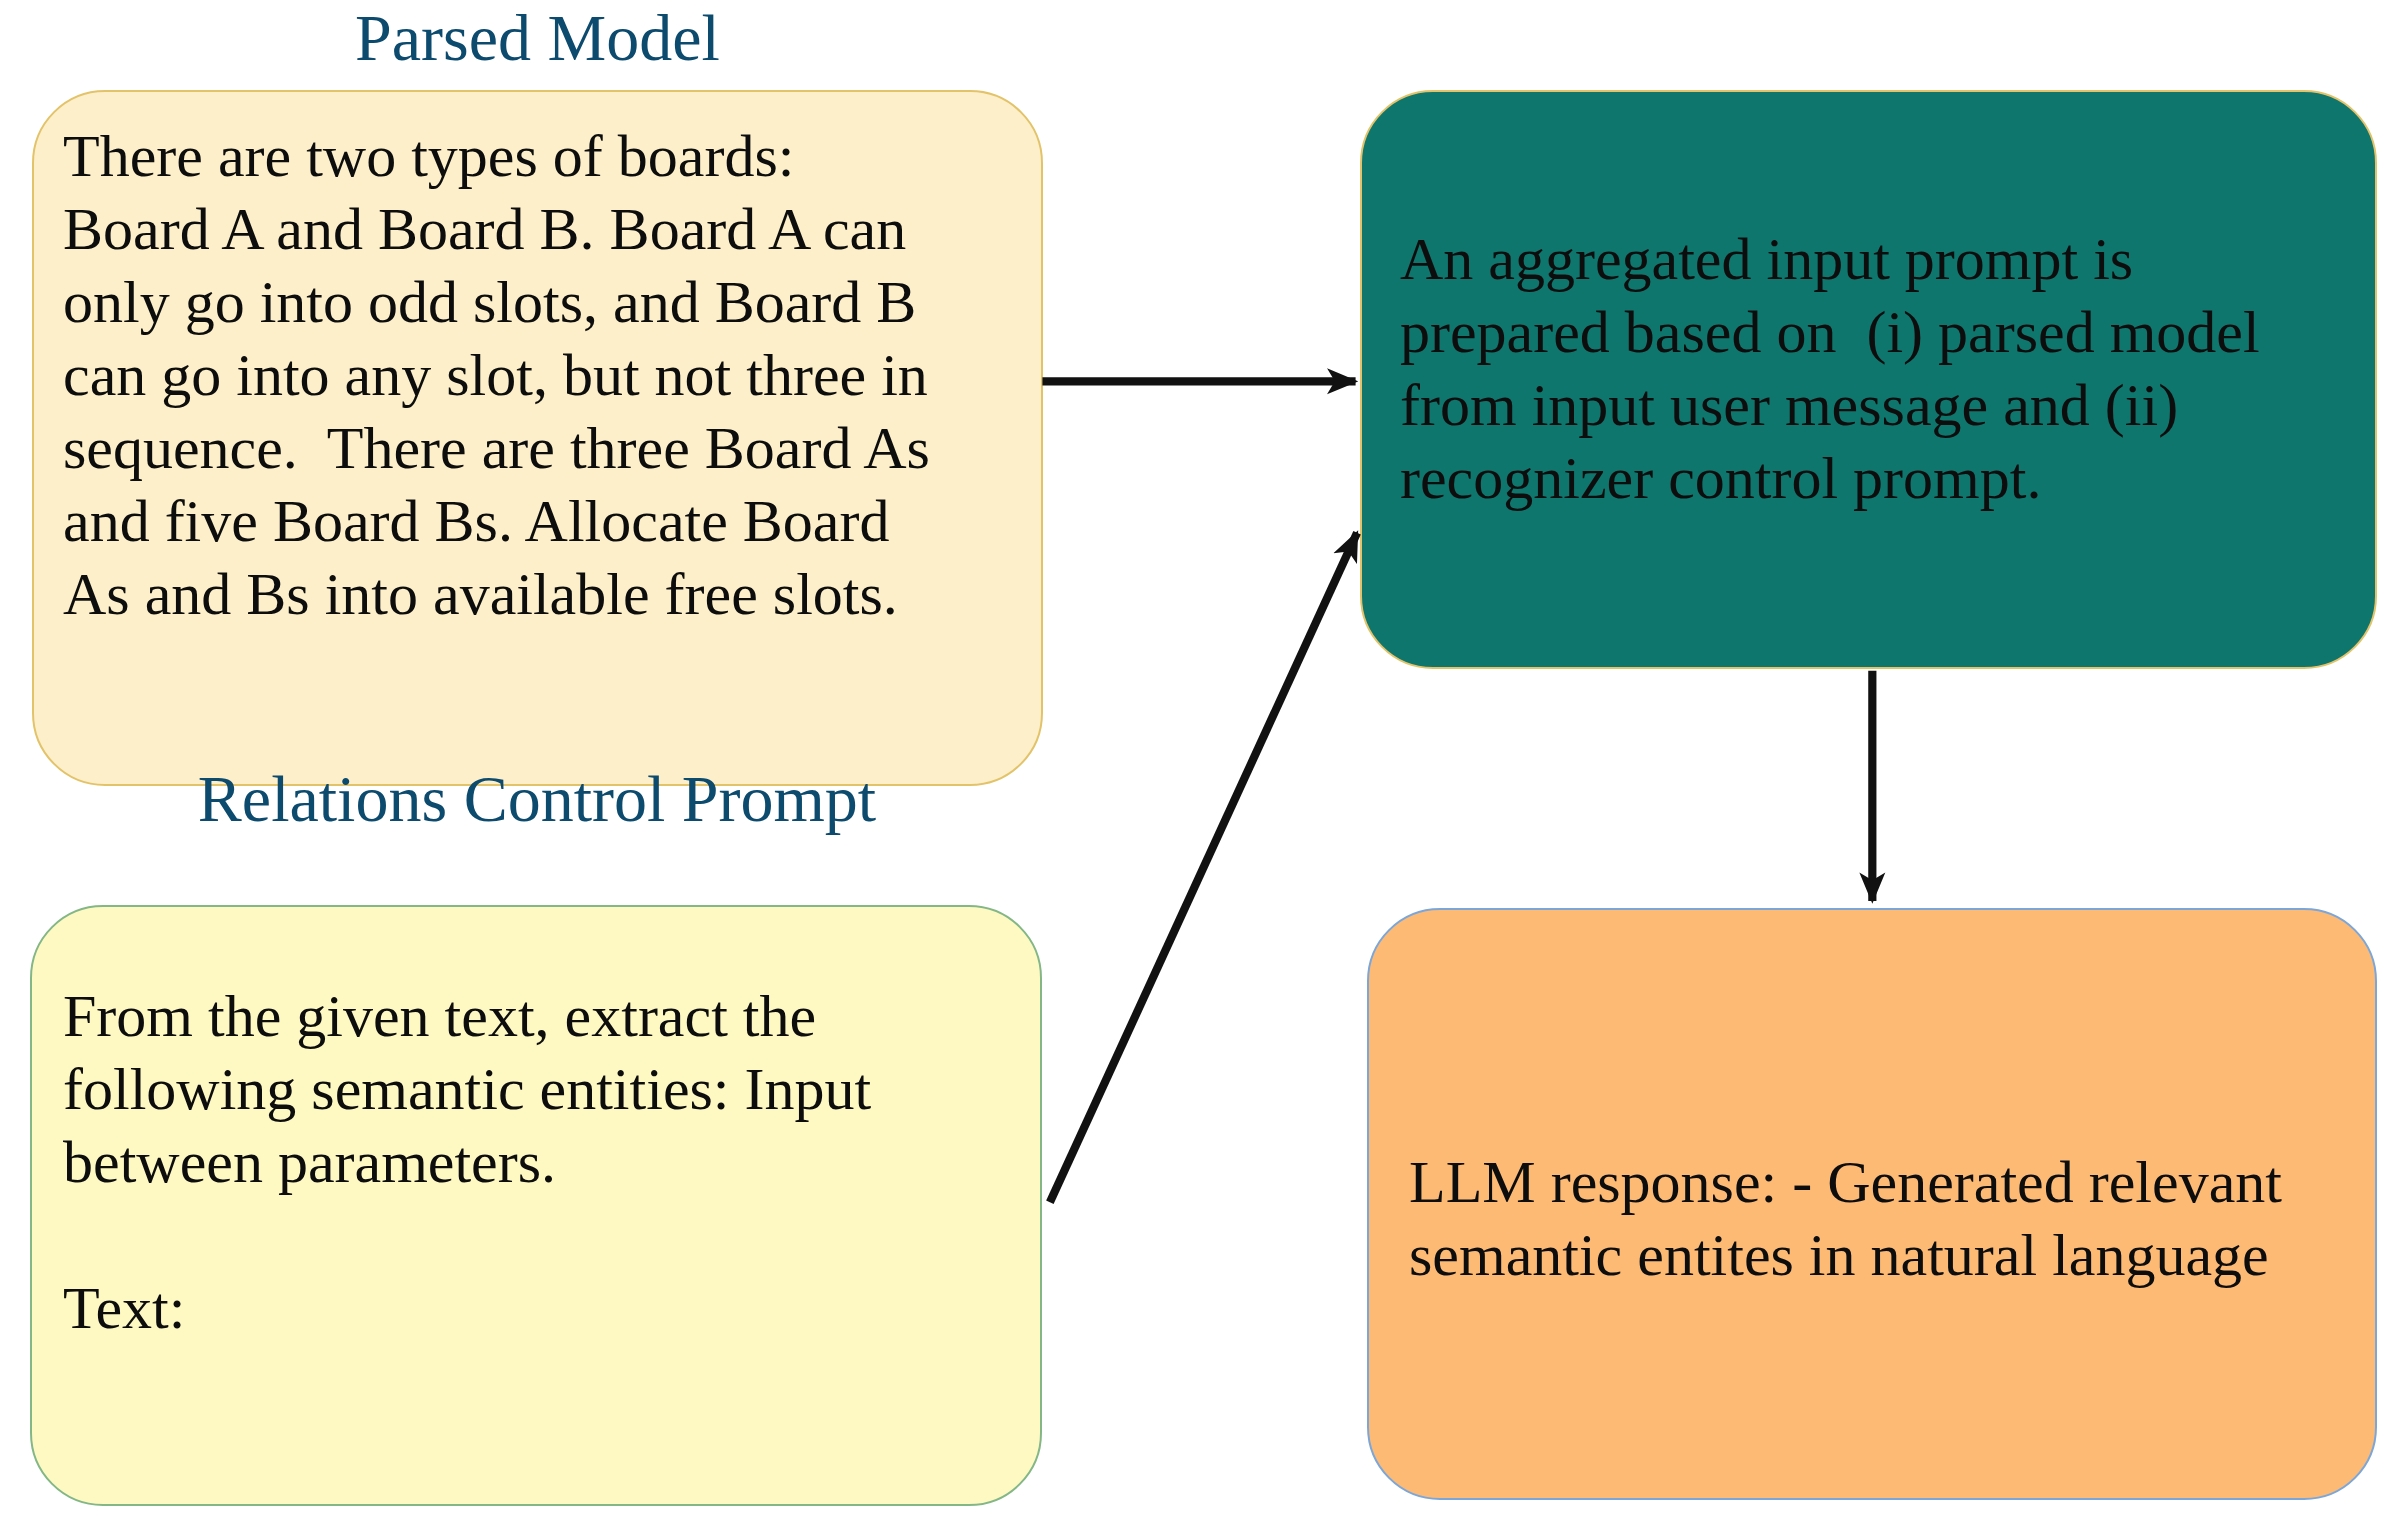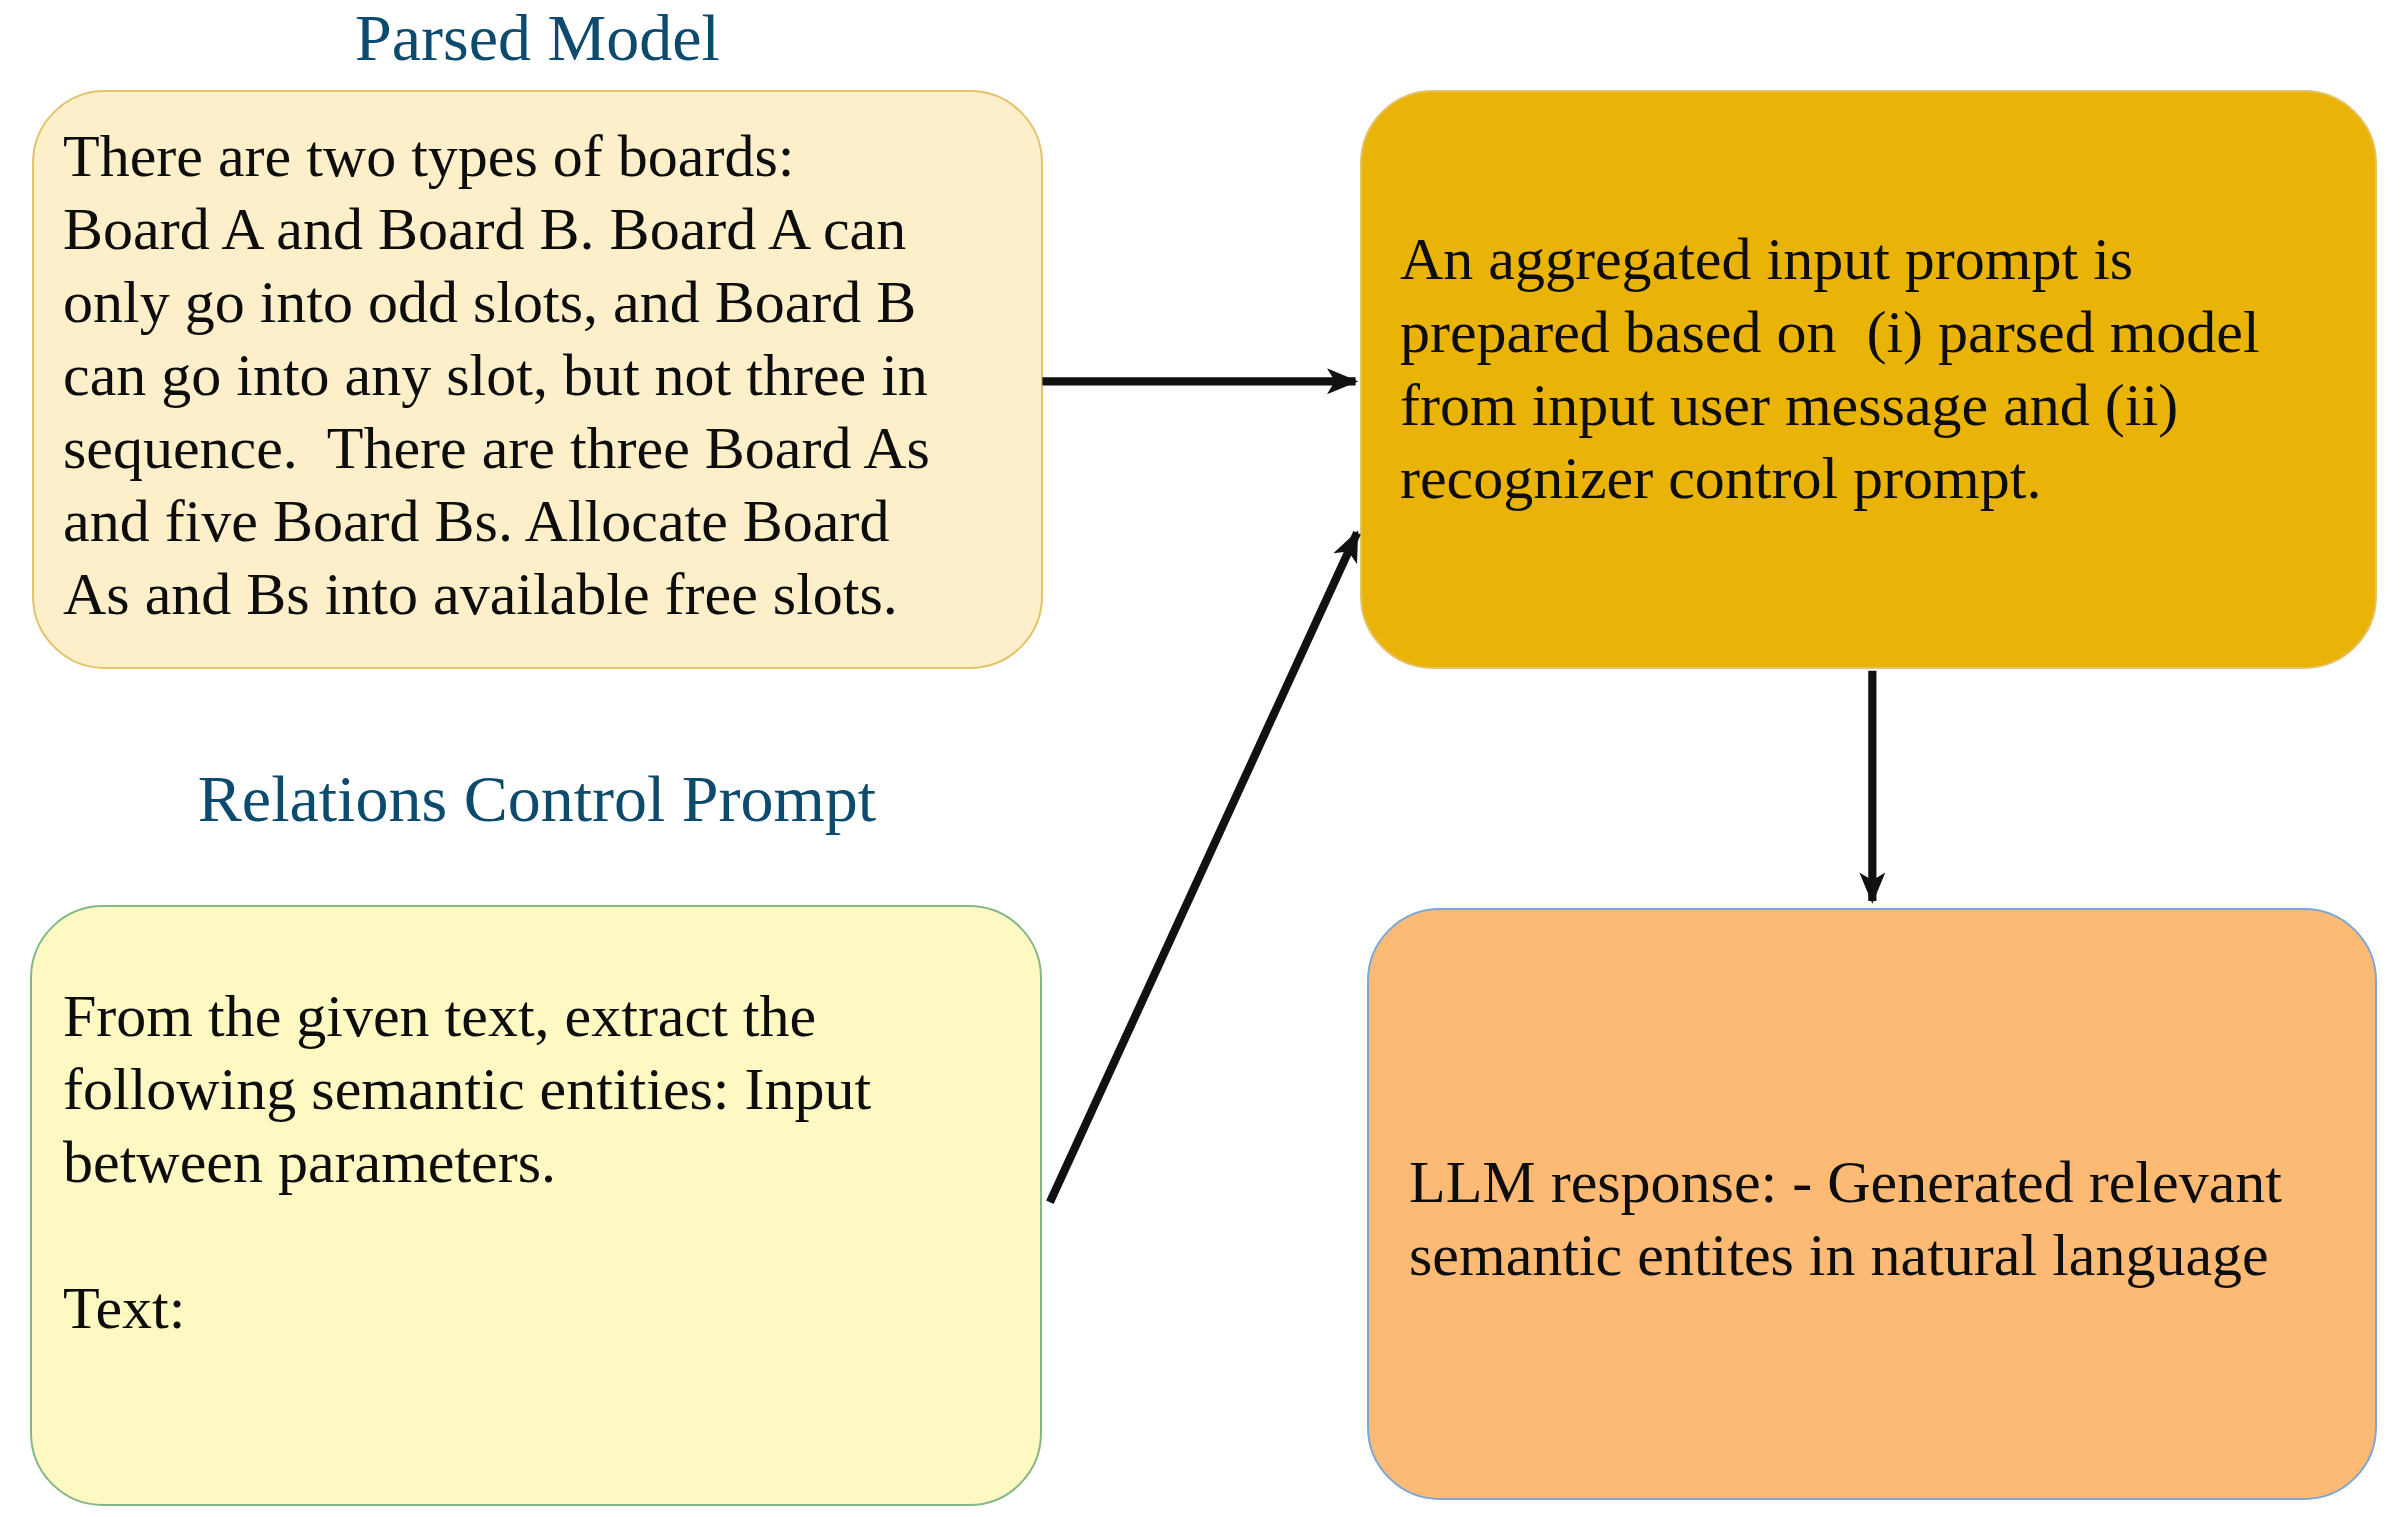--- a/index.html
+++ b/index.html
@@ -50,25 +50,25 @@
     pointer-events: none;
   }
 </style>
 </head>
 <body>
 
 <div class="canvas">
 
   <div class="diagram-title" style="left: 32px; top: 0px; width: 1011px;">Parsed Model</div>
 
-  <div class="box" style="left: 32px; top: 90px; width: 1011px; height: 579px; background: rgb(252, 239, 201); border-color: rgb(227, 195, 106); padding-left: 14px;">
+  <div class="box" style="left: 32px; top: 90px; width: 1011px; height: 696px; background: rgb(252, 239, 201); border-color: rgb(227, 195, 106); padding-left: 14px;">
     <div class="box-text" style="left: 29px; top: 28px;"><div class="line">There are two types of boards:</div><div class="line">Board A and Board B. Board A can</div><div class="line">only go into odd slots, and Board B</div><div class="line">can go into any slot, but not three in</div><div class="line">sequence.  There are three Board As</div><div class="line">and five Board Bs. Allocate Board</div><div class="line">As and Bs into available free slots.</div></div>
   </div>
 
-  <div class="box" style="left: 1360px; top: 90px; width: 1017px; height: 579px; background: #eab308; border-color: rgb(227, 195, 106);">
+  <div class="box" style="left: 1360px; top: 90px; width: 1017px; height: 579px; background: #0f766e; border-color: rgb(227, 195, 106);">
     <div class="box-text" style="left: 38px; top: 131px;"><div class="line">An aggregated input prompt is</div><div class="line">prepared based on  (i) parsed model</div><div class="line">from input user message and (ii)</div><div class="line">recognizer control prompt.</div></div>
   </div>
 
   <div class="diagram-title" style="left: 30px; top: 761px; width: 1014px;">Relations Control Prompt</div>
 
   <div class="box" style="left: 30px; top: 905px; width: 1012px; height: 601px; background: #fef9c3; border-color: rgb(132, 183, 134);">
     <div class="box-text" style="left: 31px; top: 73px;"><div class="line">From the given text, extract the</div><div class="line">following semantic entities: Input</div><div class="line">between parameters.</div><div class="line">&nbsp;</div><div class="line">Text:</div></div>
   </div>
 
   <div class="box" style="left: 1367px; top: 908px; width: 1010px; height: 592px; background: #fdba74; border-color: rgb(124, 166, 216);">

